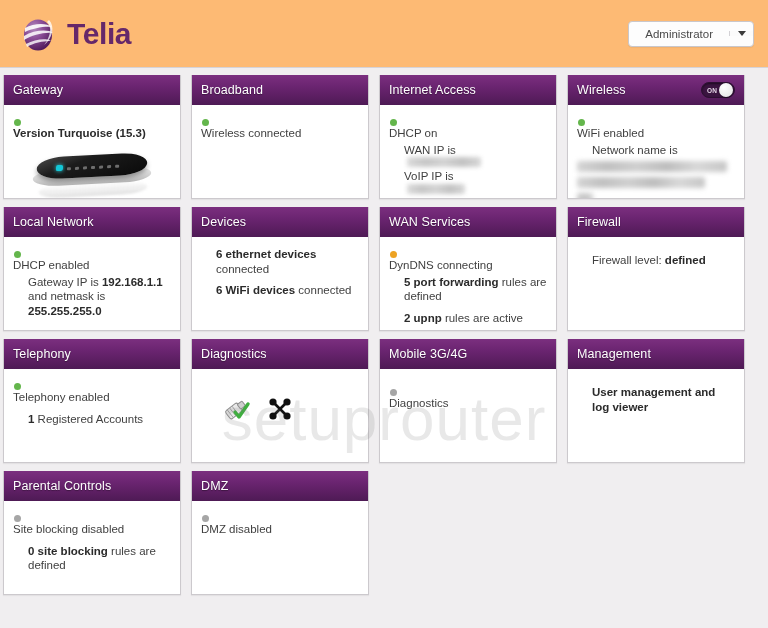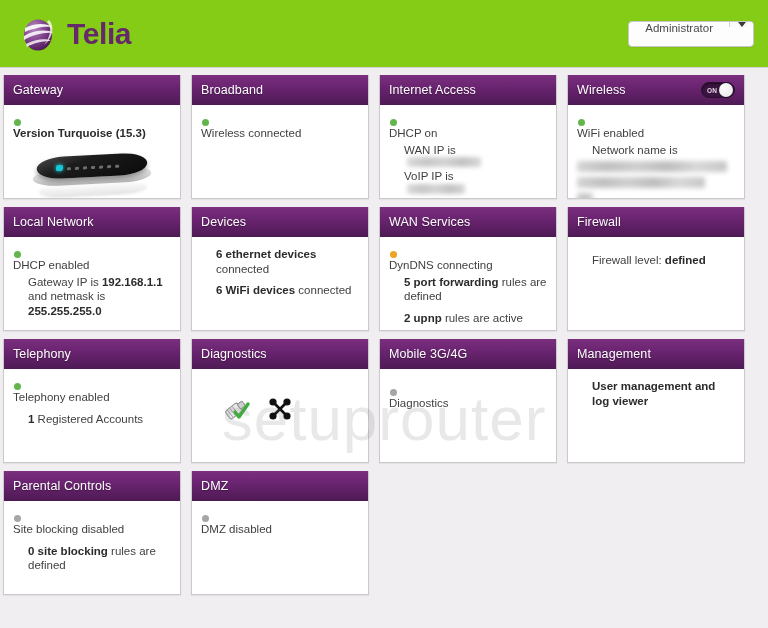--- a/index.html
+++ b/index.html
@@ -14,21 +14,21 @@
     font-family: "Liberation Sans", sans-serif;
     background: #f0eef0;
     color: #333;
     font-size: 12px;
     position: relative;
   }
 
   
   #topbar {
     height: 68px;
-    background: #84cc16;
+    background: #fdba74;
     border-bottom: 1px solid #d6d3d8;
     display: flex;
     align-items: center;
     padding: 0 14px 0 18px;
     position: relative;
   }
 
   #brand {
     display: flex;
     align-items: center;
@@ -46,21 +46,21 @@
     font-size: 30px;
     font-weight: bold;
     color: #65286a;
     letter-spacing: -0.4px;
     line-height: 1;
   }
 
   #account-widget {
     margin-left: auto;
     display: flex;
-    align-items: flex-start;
+    align-items: center;
     height: 26px;
     background: #fdfdfd;
     border: 1px solid #c9c7cb;
     border-radius: 4px;
     overflow: hidden;
     box-shadow: 0 1px 1px rgba(0,0,0,.05);
   }
 
   #account-label {
     padding: 0 16px;
@@ -541,21 +541,21 @@
         <span class="txt">Diagnostics</span>
       </div>
     </div>
   </div>
 
   <div class="card">
     <div class="card-head">
       <span class="card-title">Management</span>
     </div>
     <div class="card-body">
-      <div class="line indent" style="">
+      <div class="line indent" style="margin-top:6px;">
         <span class="txt bold">User management and log viewer</span>
       </div>
     </div>
   </div>
 
 
   <div class="card">
     <div class="card-head">
       <span class="card-title">Parental Controls</span>
     </div>

